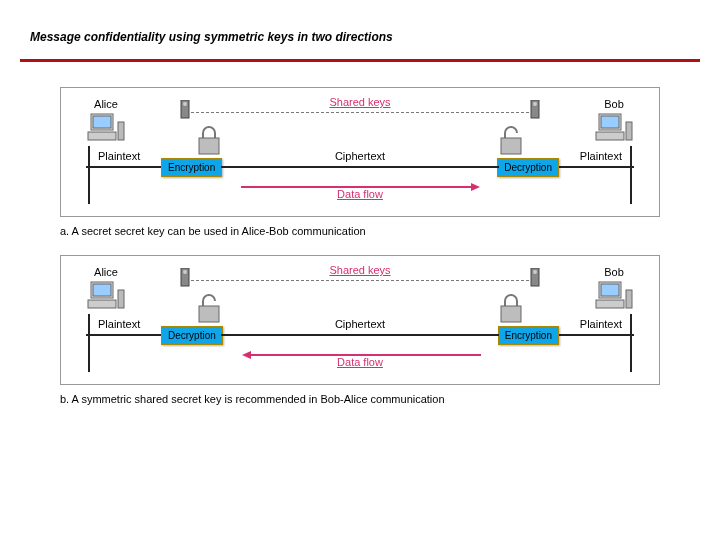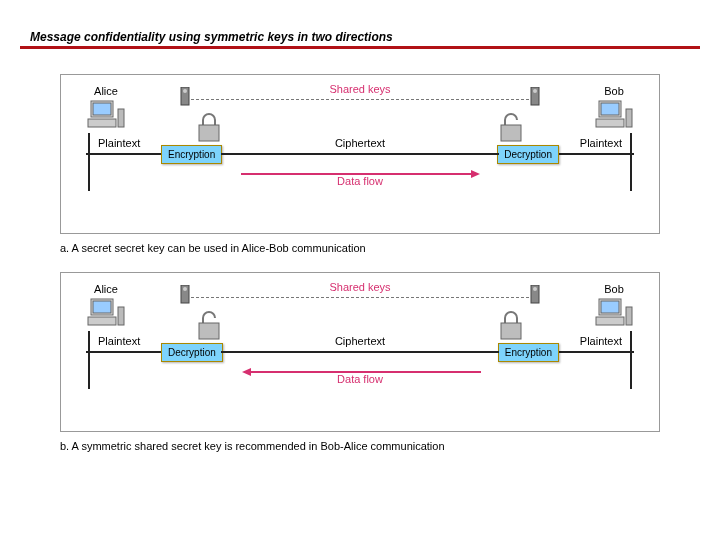--- a/index.html
+++ b/index.html
@@ -1,25 +1,25 @@
 <!DOCTYPE html>
 <html><head>
 <meta charset="utf-8">
 <style>
   * { box-sizing: border-box; margin: 0; padding: 0; }
   body { width: 720px; height: 540px; background: #fff; font-family: Arial, sans-serif; position: relative; }
-  .title { font-style: italic; font-weight: bold; font-size: 12px; padding: 30px 0 2px 30px; }
+  .title { font-style: italic; font-weight: bold; font-size: 12px; padding: 30px 0 15px 30px; }
   .redline { height: 3px; background: #b11116; margin: 0 20px 25px 20px; }
-  .panel { border: 1px solid #999; margin: 0 60px 8px 60px; padding: 10px 15px 10px 15px; position: relative; height: 160px; }
+  .panel { border: 1px solid #999; margin: 0 60px 8px 60px; padding: 10px 15px 10px 15px; position: relative; height: 130px; }
   .caption { font-size: 11px; margin: 0 60px 18px 60px; }
   .row { position: relative; height: 100%; }
   .node { position: absolute; text-align: center; font-size: 11px; }
-  .proc { position: absolute; border: 1px solid #aa8800; background: #7dd3fc; font-size: 10px; padding: 3px 6px; box-shadow: 1px 1px 2px rgba(0,0,0,0.3); }
+  .proc { position: absolute; border: 1px solid #aa8800; background: #0ea5e9; font-size: 10px; padding: 3px 6px; box-shadow: 1px 1px 2px rgba(0,0,0,0.3); }
   .label { position: absolute; font-size: 11px; }
-  .clabel { color: #d62f6f; }
+  .clabel { color: #d62f6f; text-decoration: underline; }
   .vbar { position: absolute; width: 2px; background: #222; }
   .hbar { position: absolute; height: 2px; background: #222; }
   .dashed { position: absolute; border-top: 1.5px dashed #777; }
   .arrow-line { position:absolute; height:2px; background:#d62f6f; }
   .arrow-head-r { position:absolute; width:0; height:0; border-left:9px solid #d62f6f; border-top:4px solid transparent; border-bottom:4px solid transparent; }
   .arrow-head-l { position:absolute; width:0; height:0; border-right:9px solid #d62f6f; border-top:4px solid transparent; border-bottom:4px solid transparent; }
   svg { display:block; }
 </style>
 </head>
 <body>

